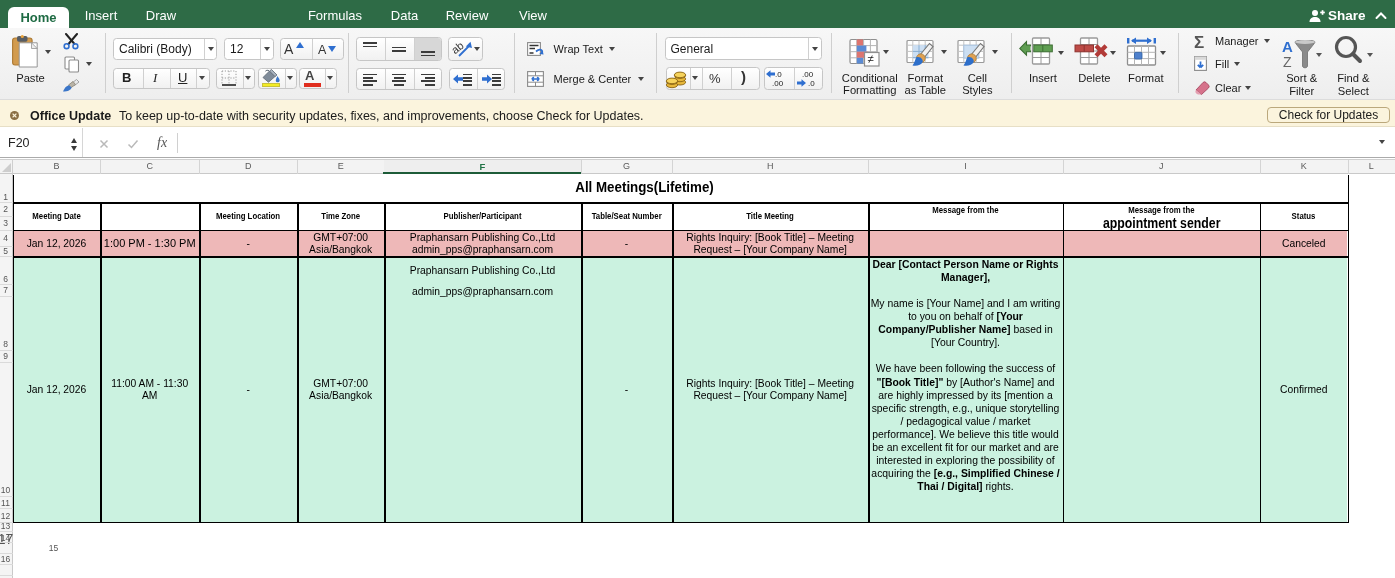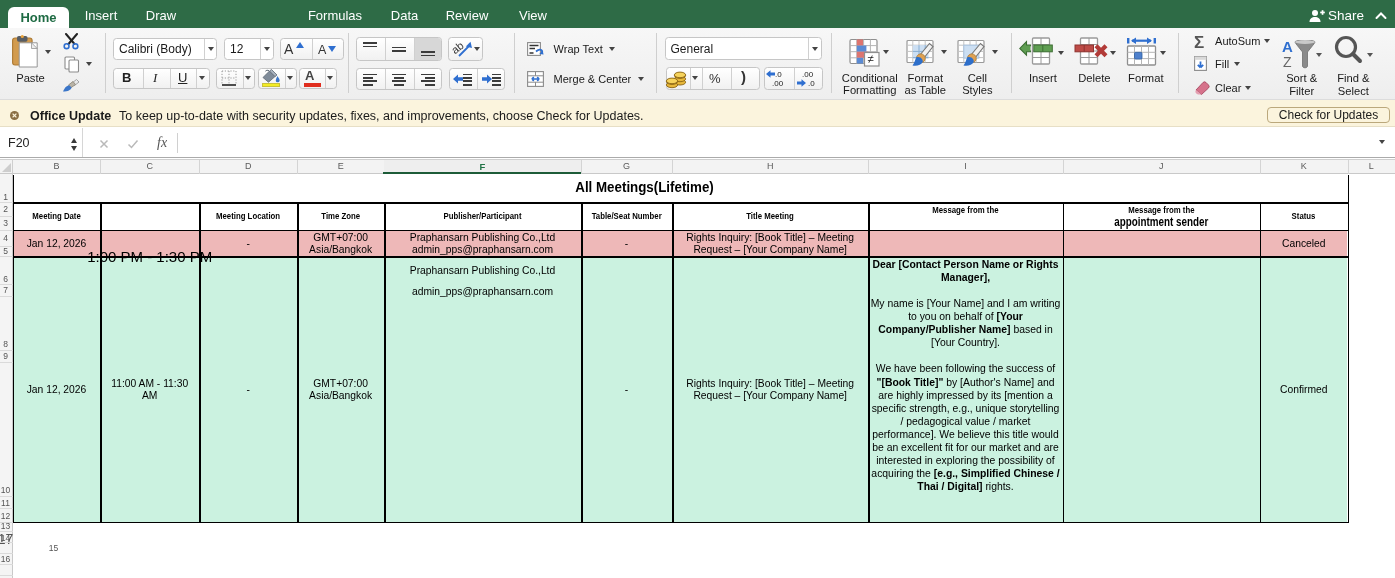--- a/index.html
+++ b/index.html
@@ -25,21 +25,21 @@
     <span class="abs ctr" style="left:438px;top:5px;width:58px;height:21px;">Review</span>
     <span class="abs ctr" style="left:512px;top:5px;width:42px;height:21px;">View</span>
   </div>
   <div class="abs" style="left:1307px;top:8px;width:90px;height:16px;color:#fff;">
     <svg width="18" height="14" viewBox="0 0 18 14" style="position:absolute;left:0;top:1px;">
       <circle cx="8" cy="4" r="3" fill="#fff"></circle>
       <path d="M2.5 13 C2.5 9.5 5 8 8 8 C11 8 13.5 9.5 13.5 13 Z" fill="#fff"></path>
       <rect x="13.2" y="2.6" width="4.6" height="1.7" fill="#fff"></rect>
       <rect x="14.7" y="1.2" width="1.7" height="4.6" fill="#fff"></rect>
     </svg>
-    <span style="position:absolute;left:21px;top:0;font-size:13.5px;font-weight:normal;">Share</span>
+    <span style="position:absolute;left:21px;top:0;font-size:13.5px;font-weight:bold;">Share</span>
     <svg width="12" height="8" viewBox="0 0 12 8" style="position:absolute;left:68px;top:4px;">
       <path d="M1.5 6 L6 1.5 L10.5 6" stroke="#fff" stroke-width="2" fill="none" stroke-linecap="round"></path>
     </svg>
   </div>
 
   <div class="abs" style="left:0;top:28px;width:1395px;height:72px;background:linear-gradient(180deg,#f7f7f7,#eeeeee);border-bottom:1px solid #dcdcdc;"></div>
 <svg class="abs" width="26" height="33" viewBox="0 0 26 33" style="left:12px;top:34.5px;">
 <rect x="0.6" y="3" width="19.5" height="27" rx="2.5" fill="#d29b4e" stroke="#ad7a33" stroke-width="1.1"></rect>
 <rect x="5" y="1" width="10.5" height="5.8" rx="1.8" fill="#575d64"></rect>
 <rect x="8.7" y="0.1" width="3.2" height="3" rx="1.5" fill="#e8a33d"></rect>
@@ -271,21 +271,21 @@
 <path d="M6 3.7 H25" stroke="#2f6fd0" stroke-width="2.2"></path>
 <path d="M10 0.5 L5 3.7 L10 6.9 Z M21 0.5 L26 3.7 L21 6.9 Z" fill="#2f6fd0"></path>
 <rect x="1.5" y="9" width="28" height="19" rx="1" fill="#fff" stroke="#8f8f8f" stroke-width="1.3"></rect>
 <path d="M1.5 15.3 H29.5 M1.5 21.6 H29.5 M8.5 9 V28 M15.5 9 V28 M22.5 9 V28" stroke="#b5b5b5" stroke-width="1"></path>
 <rect x="8.5" y="15.3" width="7.5" height="6.8" rx="1.2" fill="#4f81cd" stroke="#2f5f9e" stroke-width="0.8"></rect>
 </svg>
 <div class="abs" style="left:1159.6px;top:50.8px;width:0;height:0;border-left:3.5px solid transparent;border-right:3.5px solid transparent;border-top:4.5px solid #444;"></div>
 <div class="abs ctr" style="left:1085.8px;top:70.9px;width:120px;height:14px;font-size:11.2px;color:#1a1a1a;font-weight:normal;white-space:nowrap;">Format</div>
 <div class="abs" style="left:1178.4px;top:33px;width:1px;height:60px;background:#cfcfcf;"></div>
 <div class="abs" style="left:1194px;top:33px;font-size:17px;font-weight:bold;color:#555;">Σ</div>
-<div class="abs" style="left:1215.1px;top:34.2px;height:14px;line-height:14px;font-size:11px;color:#1a1a1a;white-space:nowrap;">AutoSum</div>
+<div class="abs" style="left:1215.1px;top:34.2px;height:14px;line-height:14px;font-size:11px;color:#1a1a1a;white-space:nowrap;">Manager</div>
 <div class="abs" style="left:1264.3px;top:39.2px;width:0;height:0;border-left:3.5px solid transparent;border-right:3.5px solid transparent;border-top:4.5px solid #444;"></div>
 <svg class="abs" width="13" height="15" viewBox="0 0 13 15" style="left:1194px;top:56px;">
 <rect x="0.6" y="0.6" width="11.8" height="13.8" fill="#fff" stroke="#8b8b8b" stroke-width="1.1"></rect>
 <rect x="0.6" y="0.6" width="11.8" height="3.2" fill="#d9d9d9"></rect>
 <path d="M6.5 5.5 V11.5 M6.5 11.5 L3.8 8.8 M6.5 11.5 L9.2 8.8" stroke="#2f6fd0" stroke-width="1.8" fill="none"></path>
 </svg>
 <div class="abs" style="left:1215.1px;top:56.7px;height:14px;line-height:14px;font-size:11px;color:#1a1a1a;white-space:nowrap;">Fill</div>
 <div class="abs" style="left:1233.5px;top:61.8px;width:0;height:0;border-left:3.5px solid transparent;border-right:3.5px solid transparent;border-top:4.5px solid #444;"></div>
 <svg class="abs" width="19" height="14" viewBox="0 0 19 14" style="left:1191px;top:80.5px;">
 <path d="M5 9 L12 1.5 A2.2 2.2 0 0 1 15 1.5 L17.5 4 A2.2 2.2 0 0 1 17.5 7 L10.5 13.5 Z" fill="#d6728b" stroke="#a84a63" stroke-width="0.9"></path>
@@ -433,28 +433,28 @@
     </div>
 <div class="abs ctr" style="left:620.2px;top:208.8px;width:300px;height:14px;font-size:9.5px;color:#000;font-weight:bold;white-space:nowrap;">
       <span style="display:inline-block;transform:scaleX(0.82);transform-origin:center;white-space:nowrap;">Title Meeting</span>
     </div>
 <div class="abs ctr" style="left:815.5px;top:202.5px;width:300px;height:14px;font-size:9.5px;color:#000;font-weight:bold;white-space:nowrap;">
       <span style="display:inline-block;transform:scaleX(0.82);transform-origin:center;white-space:nowrap;">Message from the</span>
     </div>
 <div class="abs ctr" style="left:1011.3px;top:202.5px;width:300px;height:14px;font-size:9.5px;color:#000;font-weight:bold;white-space:nowrap;">
       <span style="display:inline-block;transform:scaleX(0.82);transform-origin:center;white-space:nowrap;">Message from the</span>
     </div>
-<div class="abs ctr" style="left:1011.3px;top:215.2px;width:300px;height:14px;font-size:12px;color:#000;font-weight:bold;white-space:nowrap;">
+<div class="abs ctr" style="left:1011.3px;top:215.2px;width:300px;height:14px;font-size:15px;color:#000;font-weight:bold;white-space:nowrap;">
       <span style="display:inline-block;transform:scaleX(0.82);transform-origin:center;white-space:nowrap;">appointment sender</span>
     </div>
 <div class="abs ctr" style="left:1153.8px;top:208.8px;width:300px;height:14px;font-size:9.5px;color:#000;font-weight:bold;white-space:nowrap;">
       <span style="display:inline-block;transform:scaleX(0.82);transform-origin:center;white-space:nowrap;">Status</span>
     </div>
 <div class="abs ctr" style="left:-93.5px;top:236.0px;width:300px;height:14px;font-size:10.3px;color:#000;white-space:nowrap;">Jan 12, 2026</div>
-<div class="abs ctr" style="left:-0.3px;top:236.0px;width:300px;height:14px;font-size:15px;color:#000;white-space:nowrap;margin-top:13px;">1:00 PM - 1:30 PM</div>
+<div class="abs ctr" style="left:-0.3px;top:236.0px;width:300px;height:14px;font-size:11px;color:#000;white-space:nowrap;">1:00 PM - 1:30 PM</div>
 <div class="abs ctr" style="left:98.2px;top:236.0px;width:300px;height:14px;font-size:10.3px;color:#000;white-space:nowrap;">-</div>
 <div class="abs ctr" style="left:190.6px;top:230.3px;width:300px;height:14px;font-size:10.3px;color:#000;white-space:nowrap;">GMT+07:00</div>
 <div class="abs ctr" style="left:190.6px;top:242.6px;width:300px;height:14px;font-size:10.3px;color:#000;white-space:nowrap;">Asia/Bangkok</div>
 <div class="abs ctr" style="left:332.5px;top:230.3px;width:300px;height:14px;font-size:10.3px;color:#000;white-space:nowrap;">Praphansarn Publishing Co.,Ltd</div>
 <div class="abs ctr" style="left:332.5px;top:242.6px;width:300px;height:14px;font-size:10.3px;color:#000;white-space:nowrap;">admin_pps@praphansarn.com</div>
 <div class="abs ctr" style="left:476.5px;top:236.0px;width:300px;height:14px;font-size:10.3px;color:#000;white-space:nowrap;">-</div>
 <div class="abs ctr" style="left:620.2px;top:230.5px;width:300px;height:14px;font-size:10.3px;color:#000;white-space:nowrap;">Rights Inquiry: [Book Title] – Meeting</div>
 <div class="abs ctr" style="left:620.2px;top:242.9px;width:300px;height:14px;font-size:10.3px;color:#000;white-space:nowrap;">Request – [Your Company Name]</div>
 <div class="abs ctr" style="left:1153.8px;top:236.0px;width:300px;height:14px;font-size:10.3px;color:#000;white-space:nowrap;">Canceled</div>
 <div class="abs ctr" style="left:-93.5px;top:382.0px;width:300px;height:14px;font-size:10.3px;color:#000;white-space:nowrap;">Jan 12, 2026</div>

